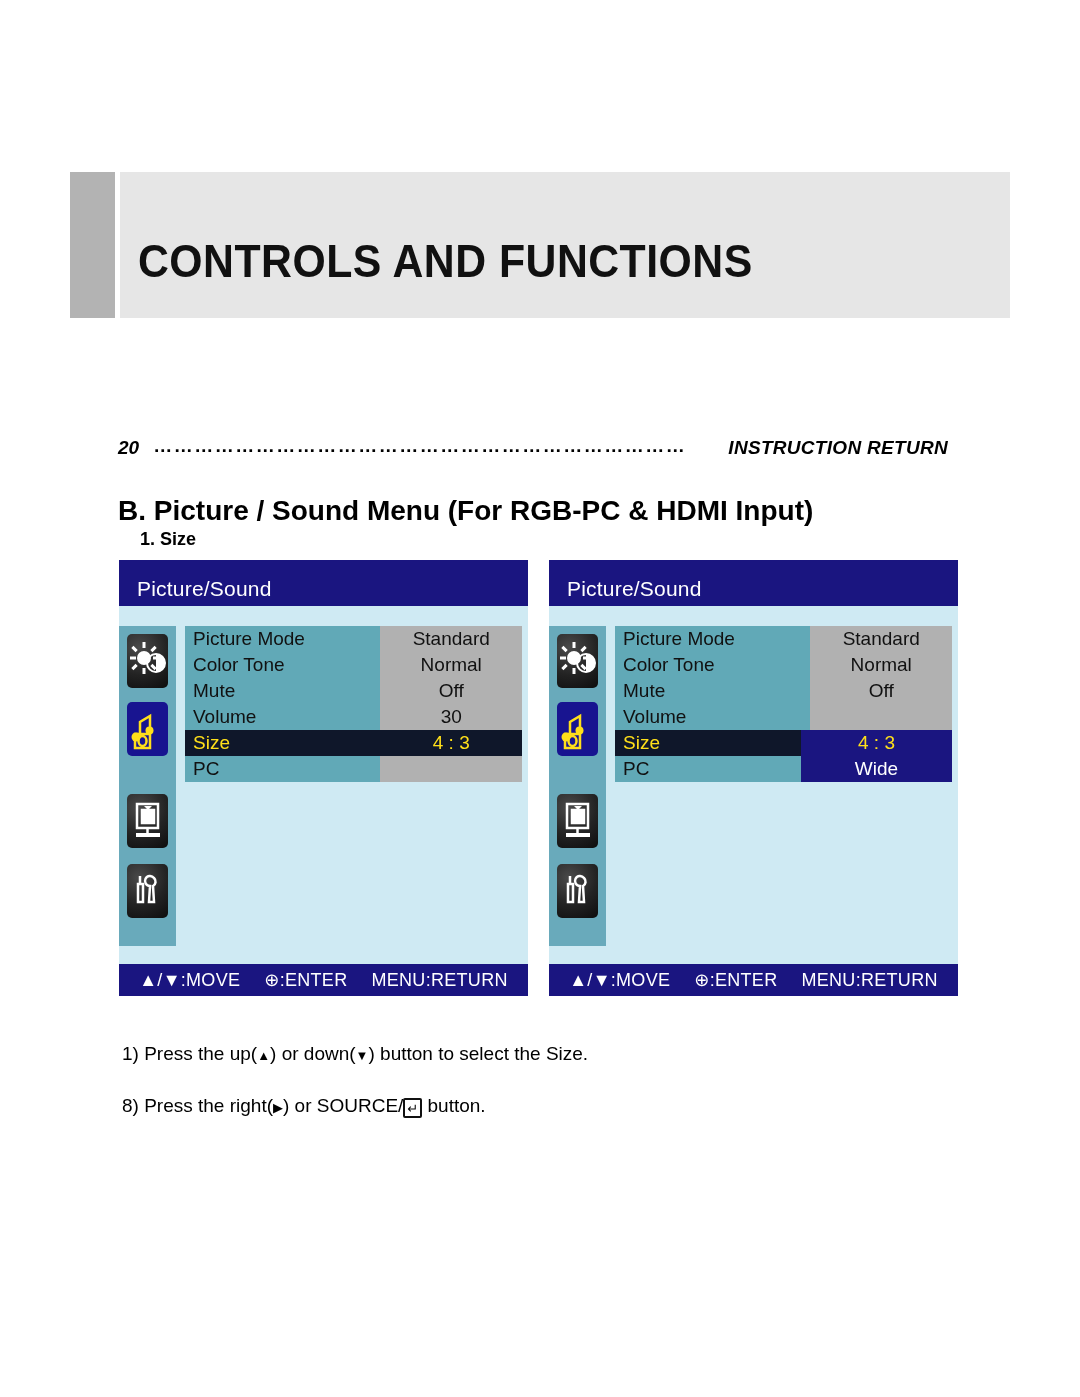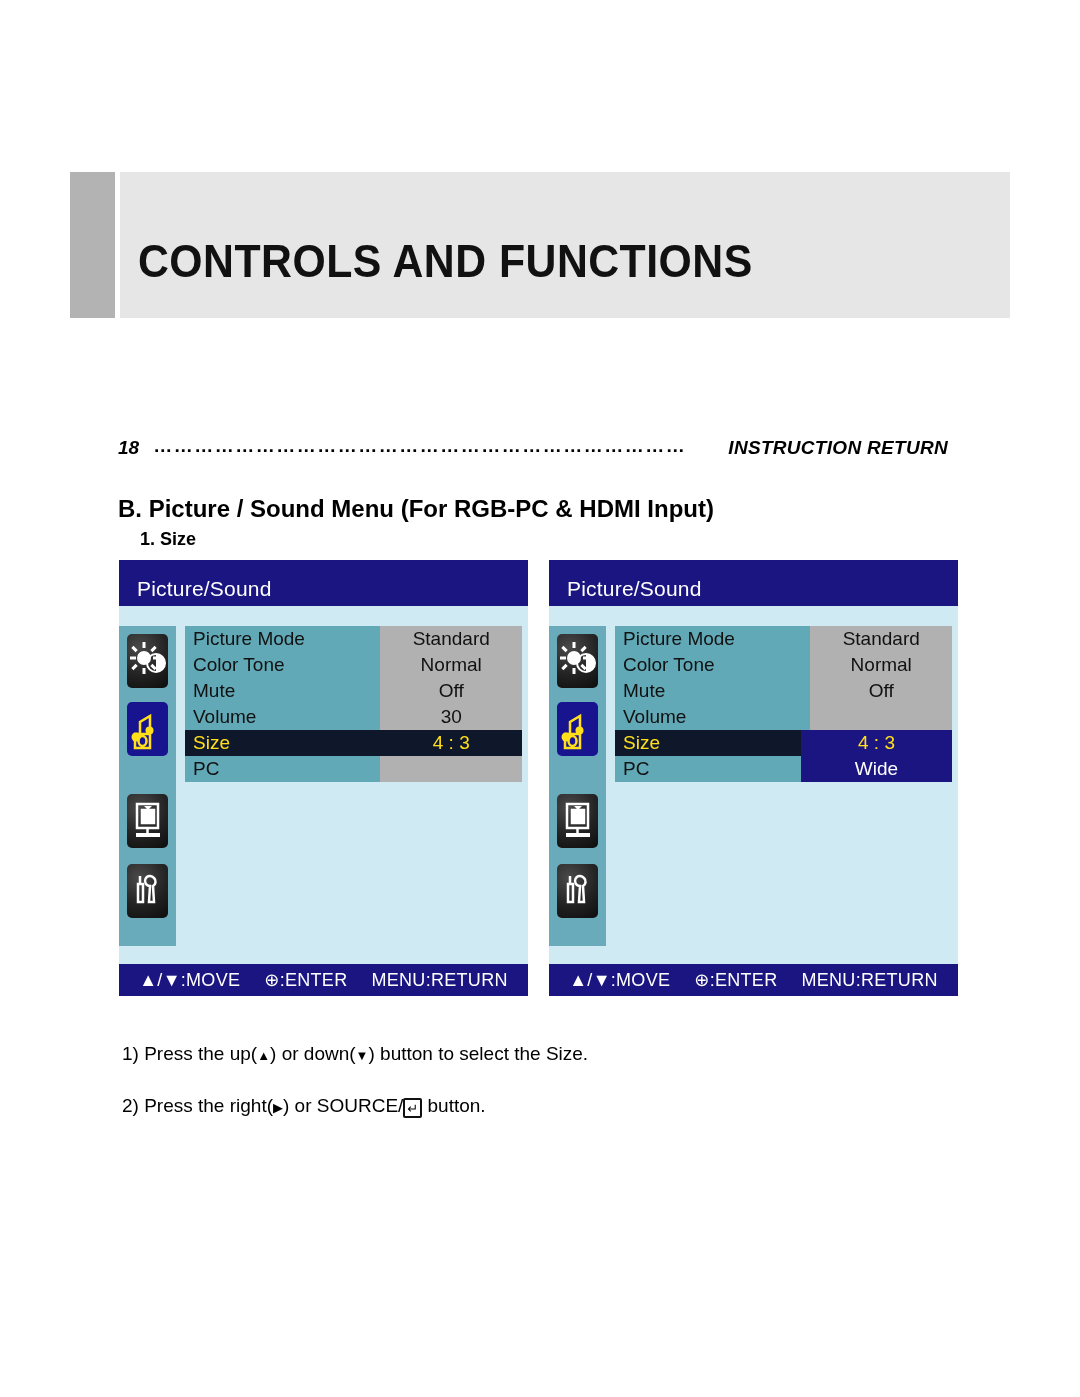--- a/index.html
+++ b/index.html
@@ -86,21 +86,21 @@
     font-size: 19px;
     letter-spacing: 0.3px;
     white-space: nowrap;
   }
 
   
   #section-heading {
     position: absolute;
     left: 118px;
     top: 495px;
-    font-size: 24px;
+    font-size: 28px;
     font-weight: bold;
     white-space: nowrap;
   }
   #sub-heading {
     position: absolute;
     left: 140px;
     top: 529px;
     font-size: 18px;
     font-weight: bold;
     white-space: nowrap;
@@ -269,21 +269,21 @@
 </head>
 <body>
 
 <div id="chapter-header">
   <div id="chapter-accent-bar"></div>
   <div id="chapter-band"></div>
   <div id="chapter-title">CONTROLS AND FUNCTIONS</div>
 </div>
 
 <div id="running-head">
-  <span id="page-number">18</span>
+  <span id="page-number">20</span>
   <span id="dot-leader">……………………………………………………………………</span>
   <span id="manual-label">INSTRUCTION RETURN</span>
 </div>
 
 <div id="section-heading">B. Picture / Sound Menu (For RGB-PC &amp; HDMI Input)</div>
 <div id="sub-heading">1. Size</div>
 
 <div class="osd-panel" id="osd-panel-left">
   <div class="osd-titlebar">
     <span class="osd-title-text">Picture/Sound</span>
@@ -456,14 +456,14 @@
     </div>
   <div class="osd-footer">
     <span class="osd-footer-item">▲/▼:MOVE</span>
     <span class="osd-footer-item">⊕:ENTER</span>
     <span class="osd-footer-item">MENU:RETURN</span>
   </div>
 </div>
 
 <div id="instructions">
     <div class="instruction-line"><span>1) Press the up(</span><span class="arrow">▲</span><span>) or down(</span><span class="arrow">▼</span><span>) button to select the Size.</span></div>
-    <div class="instruction-line"><span>2) Press the right(</span><span class="arrow">▶</span><span>) or SOURCE/</span><span class="enter-glyph">↵</span><span> button.</span></div>
+    <div class="instruction-line"><span>8) Press the right(</span><span class="arrow">▶</span><span>) or SOURCE/</span><span class="enter-glyph">↵</span><span> button.</span></div>
   </div>
 
 </body></html>

